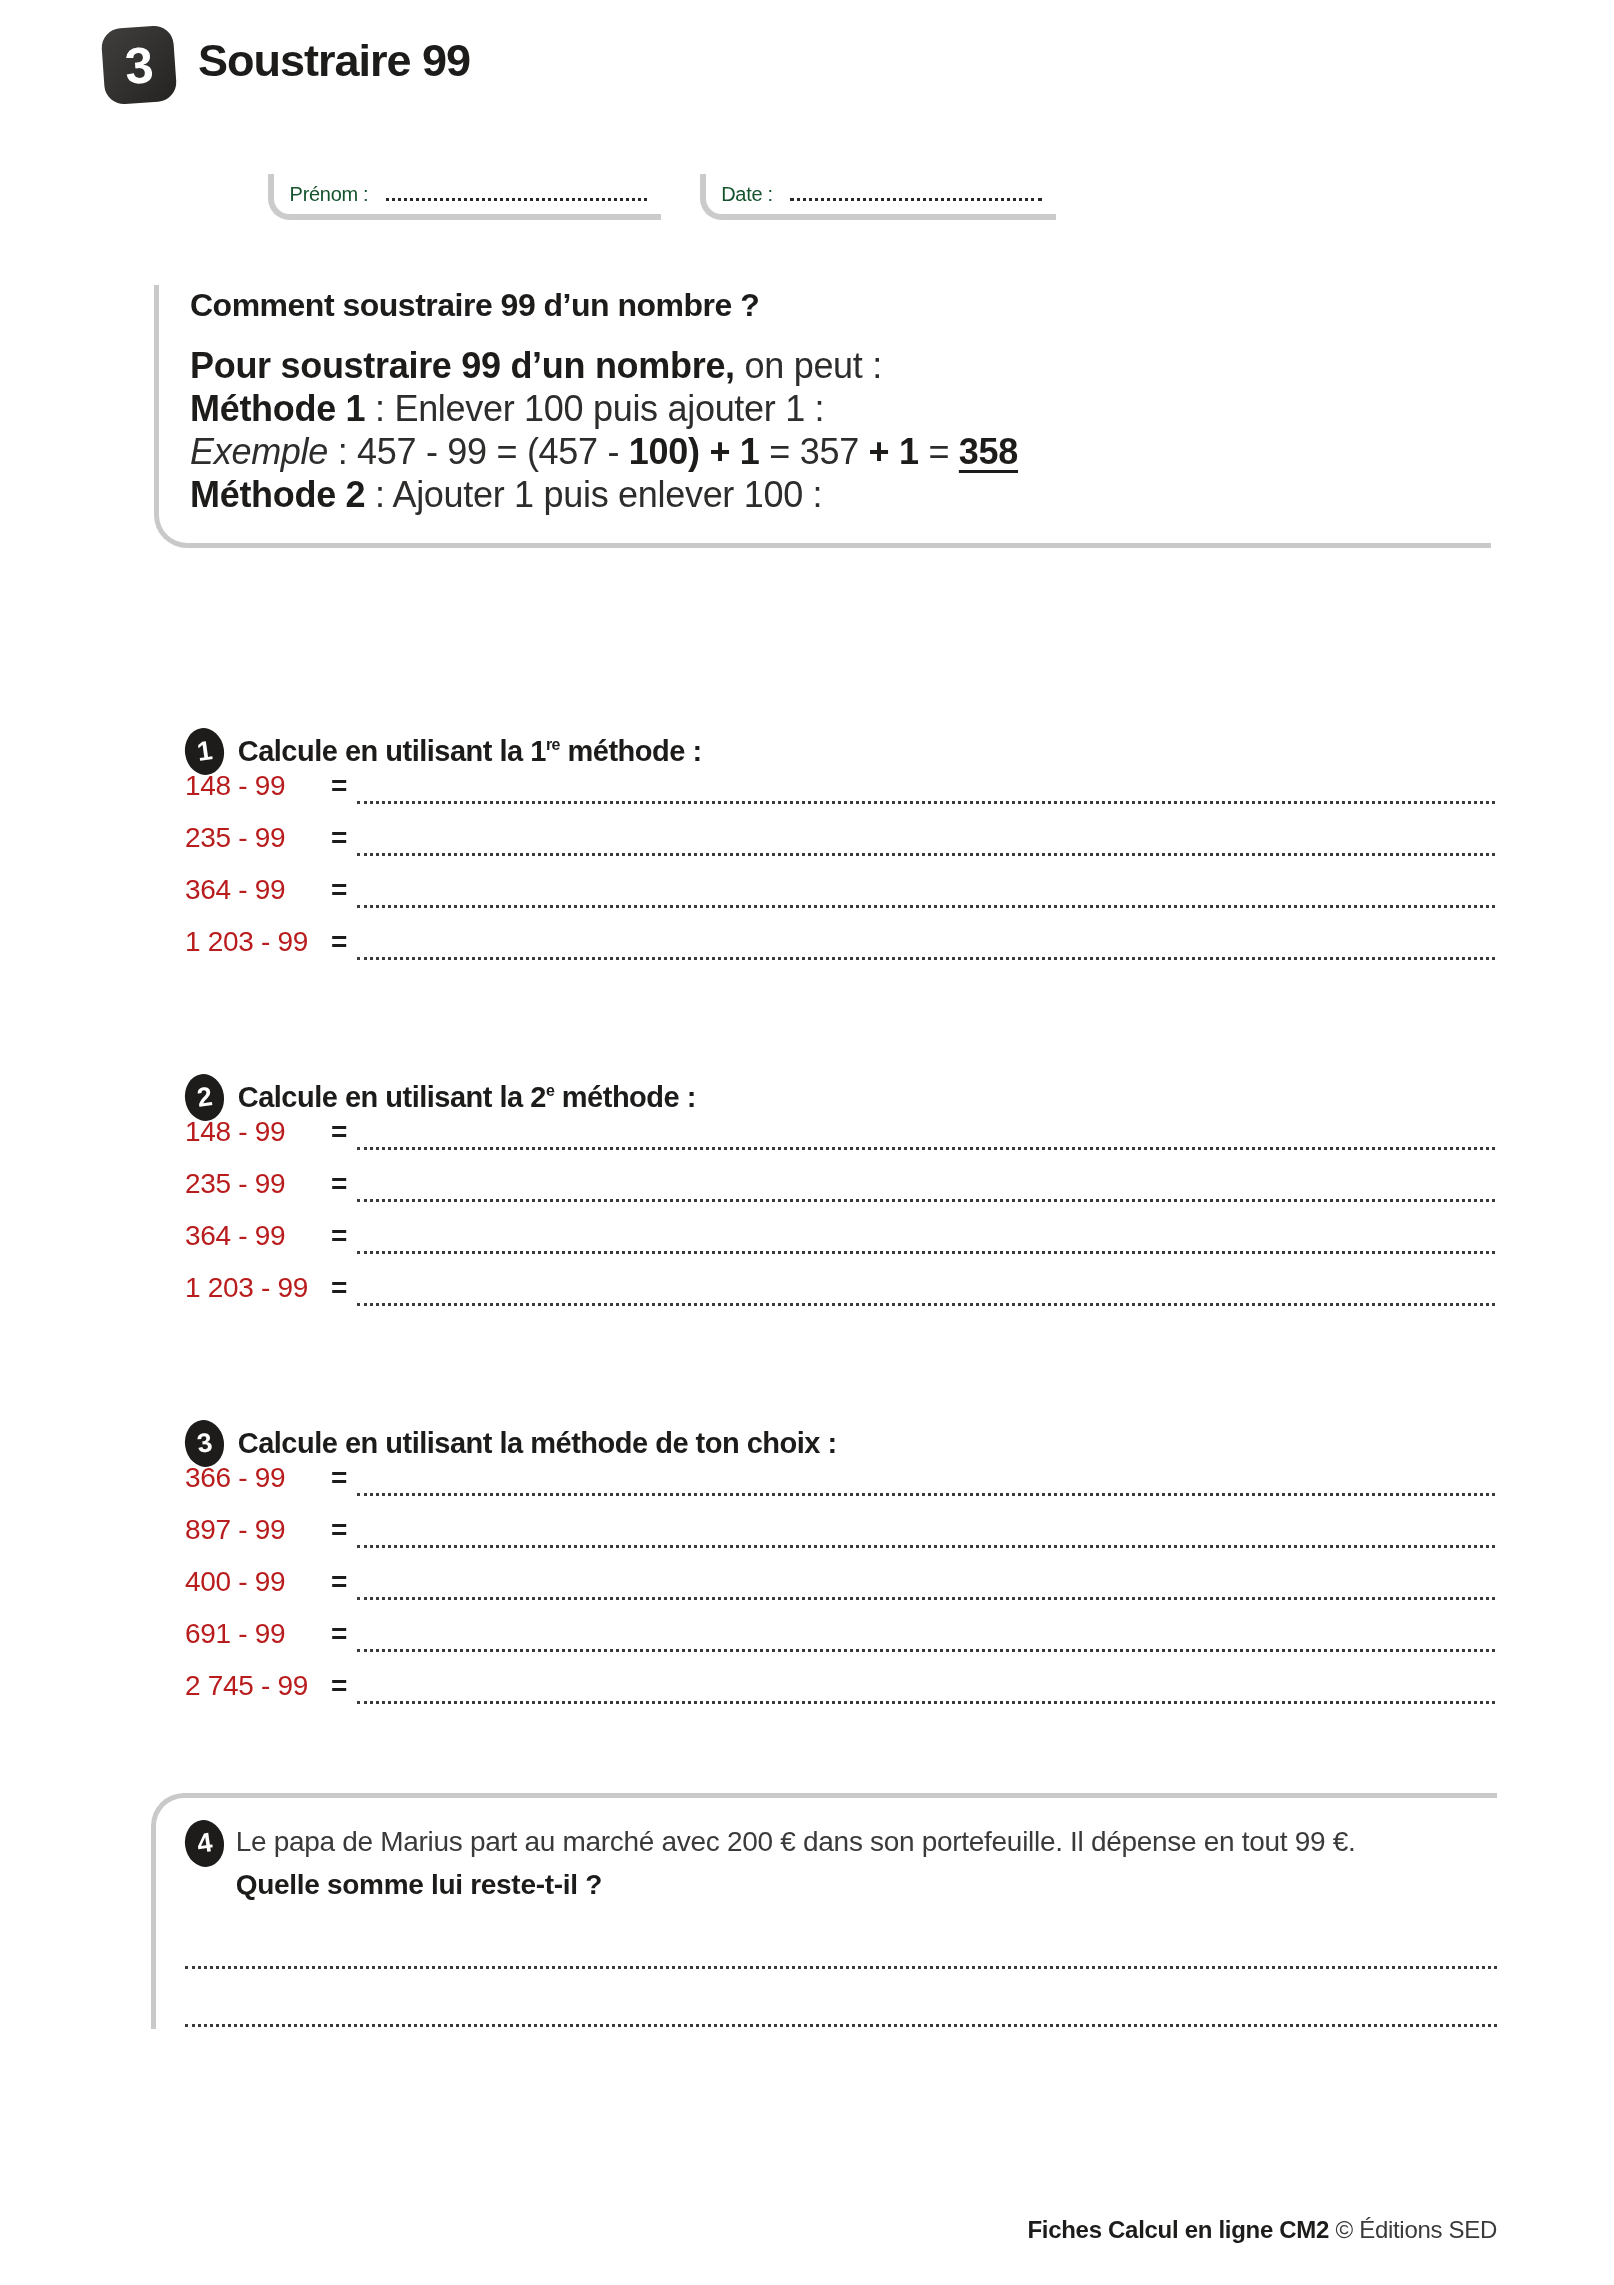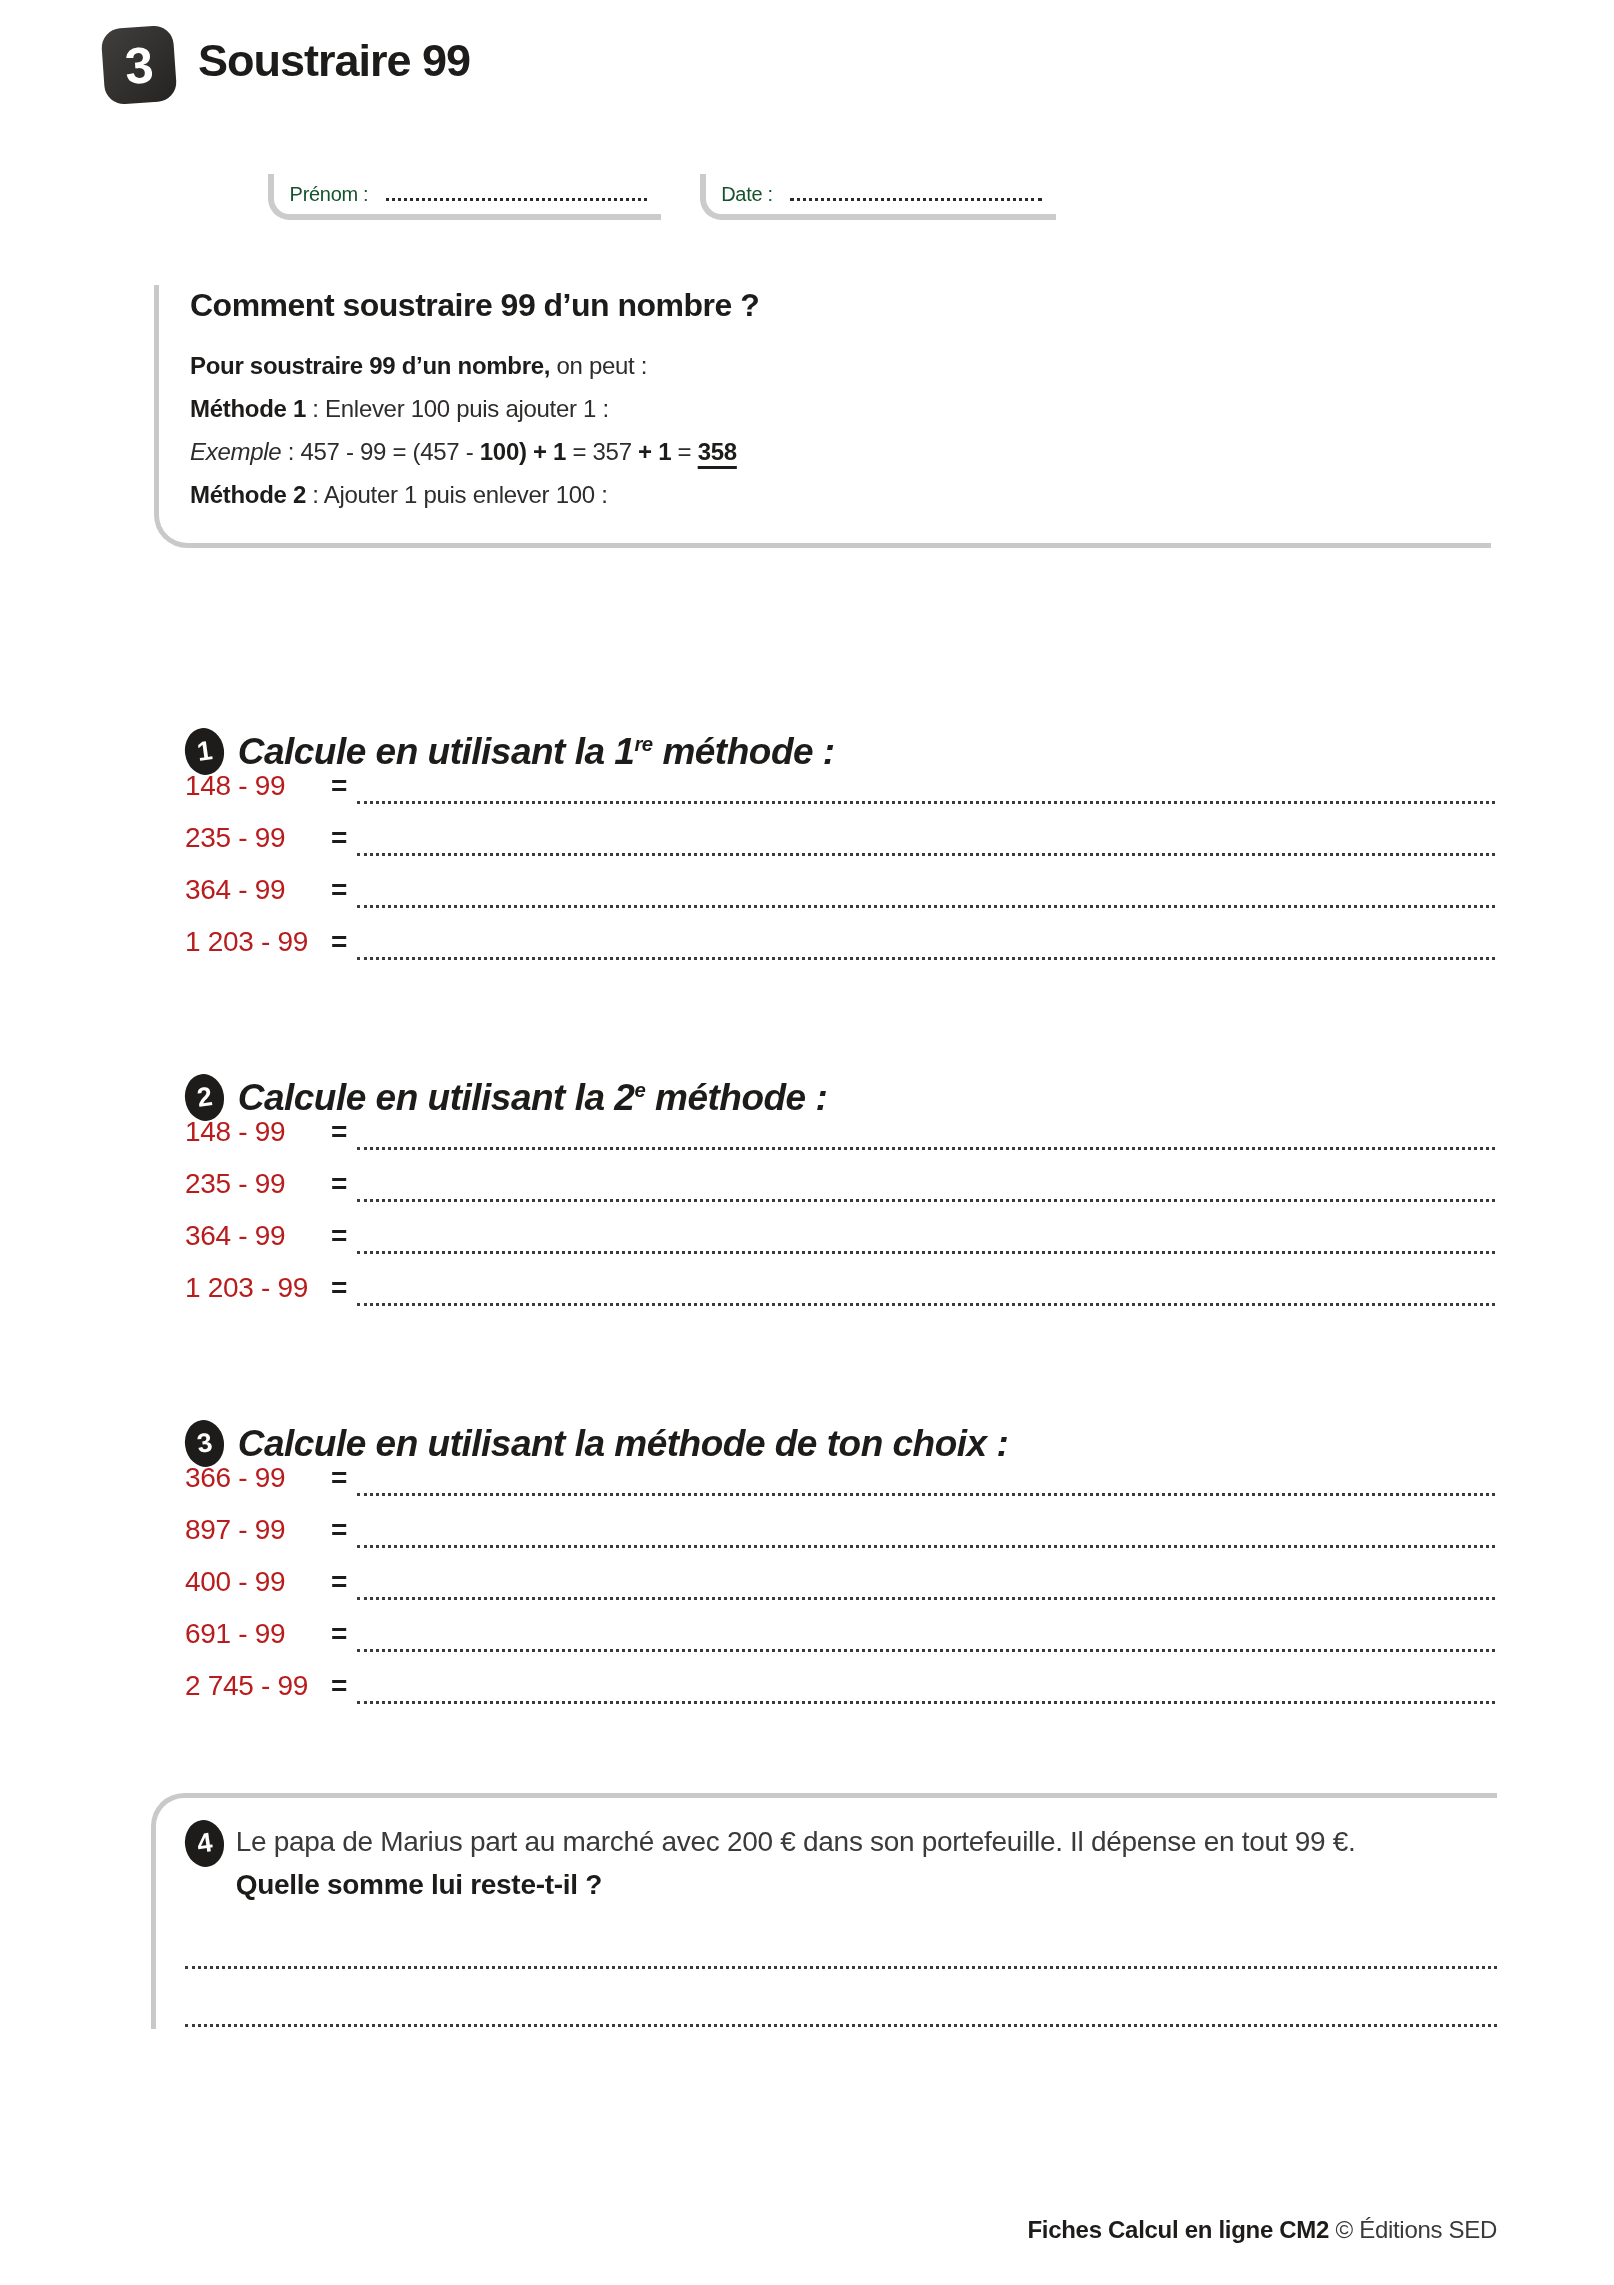--- a/index.html
+++ b/index.html
@@ -53,37 +53,37 @@
     border-left:5.9px solid #c9c9c9;
     border-bottom:5.9px solid #c9c9c9;
     border-bottom-left-radius:33px;
     padding:0 0 27px 31px;
     box-sizing:border-box;
   }
   .lesson-heading{
     font-size:32px;font-weight:700;color:#1d1c1b;
     margin:2px 0 19.5px 0;letter-spacing:-0.5px;
   }
-  .lesson-line{font-size:24px;line-height:43px;color:#2e2d2c;}
+  .lesson-line{font-size:36px;line-height:43px;color:#2e2d2c;}
   .seg-b{font-weight:700;color:#1d1c1b;}
   .seg-i{font-style:italic;}
   .seg-u{text-decoration:underline;text-decoration-thickness:2.9px;text-underline-offset:5.9px;}
   .seg-sup{vertical-align:super;font-size:0.55em;}
   
   .exercise{position:absolute;left:185px;width:1310px;}
   .ex-heading{display:flex;align-items:center;height:49px;}
   .ex-badge{
     width:39px;height:47px;border-radius:50%;
     background:#1d1c1b;color:#ffffff;
     display:flex;align-items:center;justify-content:center;
     font-size:27px;font-weight:700;
     transform:rotate(-8deg);
     flex:0 0 auto;
   }
-  .ex-title{margin-left:13.7px;font-size:37px;font-weight:700;color:#1d1c1b;letter-spacing:-0.5px;font-style:italic;}
+  .ex-title{margin-left:13.7px;font-size:29px;font-weight:700;color:#1d1c1b;letter-spacing:-0.5px;}
   .ex-rows{margin-top:-15.6px;}
   .op-row{display:flex;height:52px;line-height:52px;}
   .op-label{width:146px;font-size:28px;color:#b91c1c;flex:0 0 auto;}
   .op-eq{font-size:28px;font-weight:700;color:#1d1c1b;flex:0 0 auto;margin-right:9.8px;}
   .op-dots{
     flex:1 1 auto;
     border-bottom:3.4px dotted #3a3a3a;
     height:41px;
     align-self:flex-start;
   }

